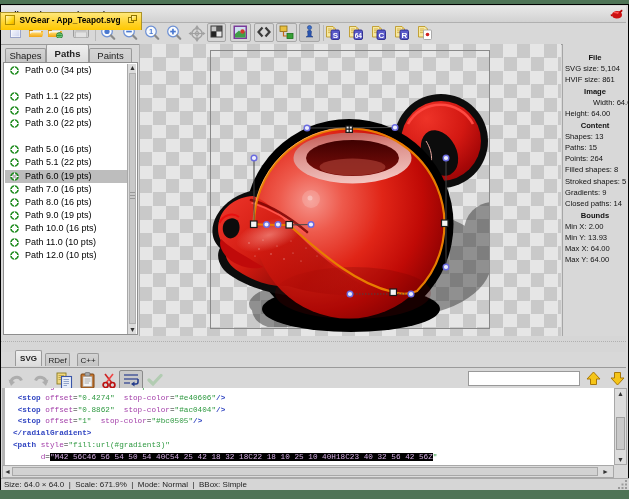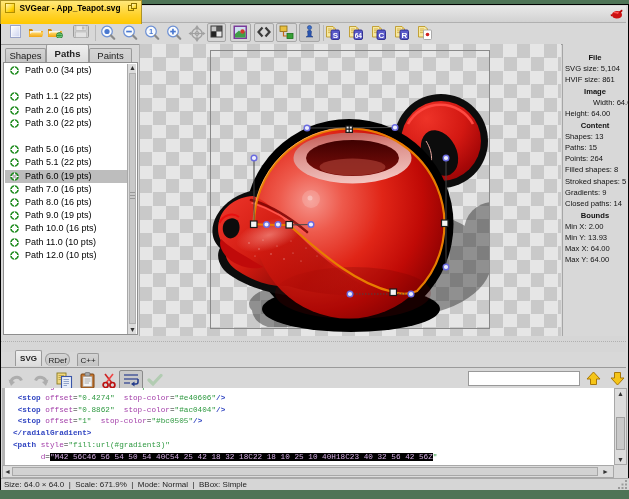--- a/index.html
+++ b/index.html
@@ -1,20 +1,20 @@
 <!DOCTYPE html>
 <html><head>
 <meta charset="utf-8">
 <style>
   html,body{margin:0;padding:0;}
   body{width:629px;height:499px;overflow:hidden;font-family:"Liberation Sans",sans-serif;background:#4e7456;}
   .abs{position:absolute;}
   #win{position:absolute;left:0;top:4px;width:627px;height:484px;background:#d8d8d8;border:1px solid #000000;}
   
-  #tab{position:absolute;left:0;top:0;width:142px;height:24px;background:linear-gradient(#ffe87a,#ffd22a 60%,#ffc800);border:1px solid #ac9327;border-bottom:none;box-sizing:border-box;}
+  #tab{position:absolute;left:0;top:12px;width:142px;height:18px;background:linear-gradient(#ffe87a,#ffd22a 60%,#ffc800);border:1px solid #ac9327;border-bottom:none;box-sizing:border-box;}
   #tab .ttl{position:absolute;left:16px;top:2px;width:106px;text-align:center;font-size:8.3px;font-weight:bold;color:#000;white-space:nowrap;}
   #closebtn{position:absolute;left:4px;top:2px;width:8px;height:8px;background:linear-gradient(135deg,#fff6c0,#ffd200 70%,#f0a800);border:1px solid #b08f00;}
   #zoombtn{position:absolute;left:127px;top:2px;width:9px;height:9px;}
   #zoombtn .b1{position:absolute;left:3px;top:0;width:6px;height:6px;background:linear-gradient(135deg,#fff6c0,#ffd200);border:1px solid #8d7200;box-sizing:border-box;}
   #zoombtn .b2{position:absolute;left:0;top:2px;width:6px;height:6px;background:linear-gradient(135deg,#fff0a0,#fc0);border:1px solid #8d7200;box-sizing:border-box;}
   
   #menubar{position:absolute;left:0;top:1px;width:625px;height:16px;background:linear-gradient(#e8e8e8,#d2d2d2);border-bottom:1px solid #b0b0b0;}
   #menubar span{position:absolute;top:4px;font-size:8.5px;font-weight:bold;color:#1a1a1a;}
   #appicon{position:absolute;right:3px;top:2px;width:13px;height:12px;}
   
@@ -455,21 +455,21 @@
 <div style="top:178px;">Min X: 2.00</div>
 <div style="top:189px;">Min Y: 13.93</div>
 <div style="top:200px;">Max X: 64.00</div>
 <div style="top:211px;">Max Y: 64.00</div>
 </div>
  <div id="split">
       <div style="position:absolute;left:0;top:5px;width:625px;border-top:1px dotted #b0b0b0;"></div>
     </div>
  <div id="btabs">
    <div class="ltab active" style="left:14px;top:-2px;width:27px;height:16px;line-height:15px;font-size:8px;">SVG</div>
-   <div class="ltab" style="left:44px;top:1px;width:25px;height:13px;line-height:13px;font-size:8px;border-radius:6px;">RDef</div>
+   <div class="ltab" style="left:44px;top:1px;width:25px;height:13px;line-height:13px;font-size:8px;">RDef</div>
    <div class="ltab" style="left:76px;top:1px;width:22px;height:13px;line-height:13px;font-size:8px;">C++</div>
  </div>
  <div id="btoolbar">
    <div id="searchbox"></div>
 <svg class="abs" style="left:7px;top:5px;" width="16" height="15" viewBox="0 0 16 15">
         <path d="M3,10 A5.5,5.5 0 0 1 13.5,7.5" fill="none" stroke="#adadad" stroke-width="3"></path>
         <path d="M0.5,6.5 L7,9 L3,13 Z" fill="#adadad"></path>
       </svg>
 <svg class="abs" style="left:32px;top:5px;" width="16" height="15" viewBox="0 0 16 15">
         <path d="M13,10 A5.5,5.5 0 0 0 2.5,7.5" fill="none" stroke="#adadad" stroke-width="3"></path>

